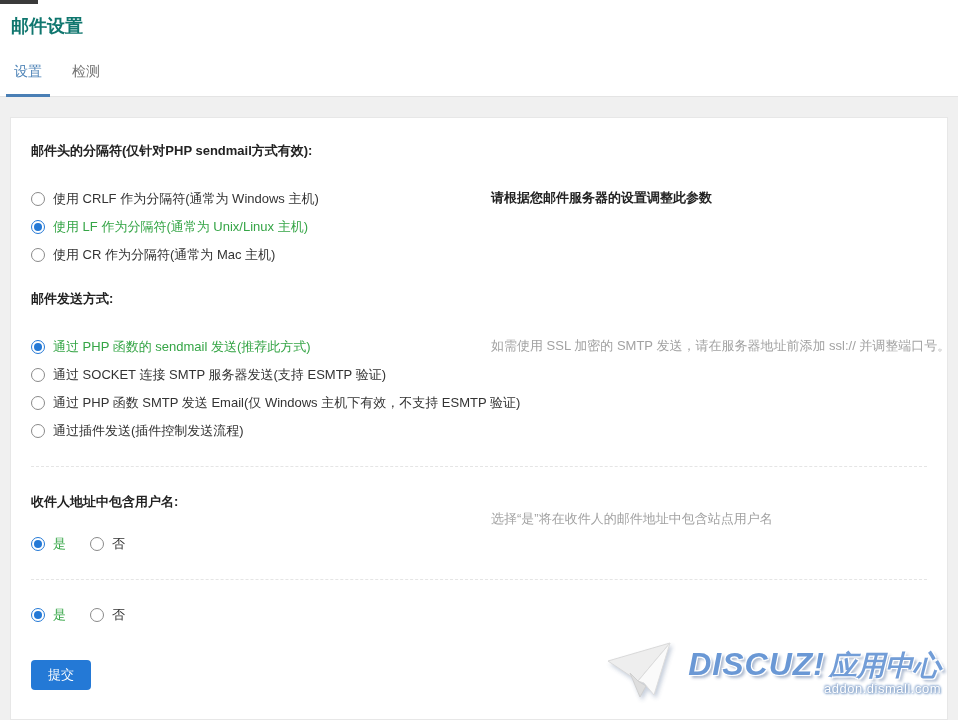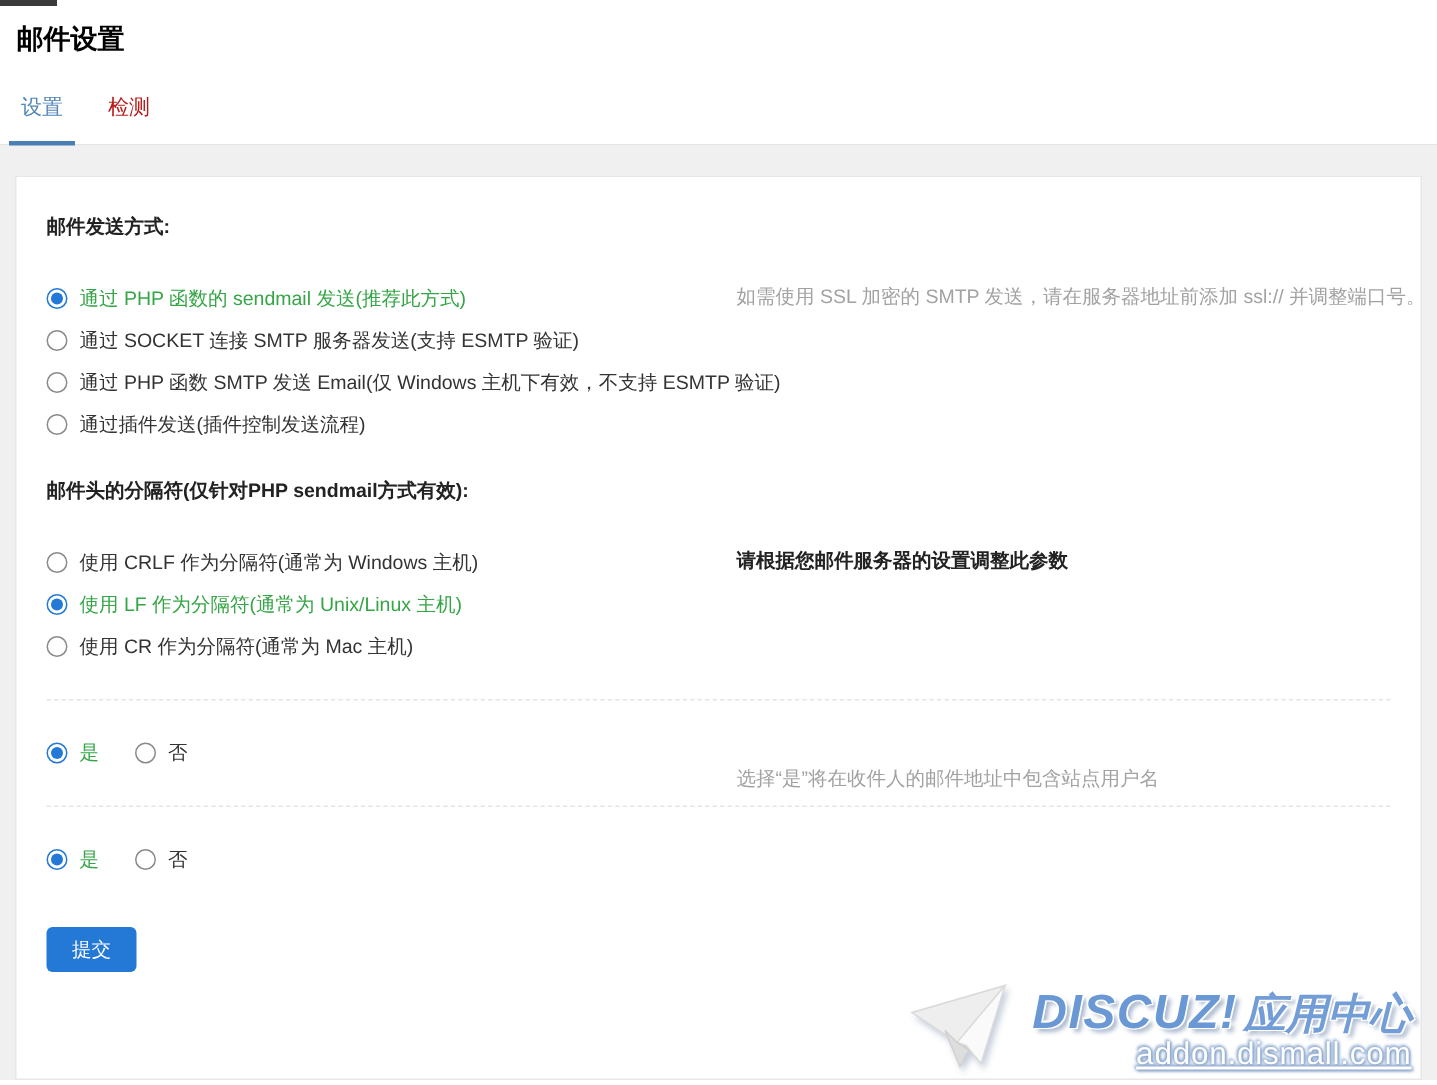--- a/index.html
+++ b/index.html
@@ -7,27 +7,27 @@
   body {
     font-family:"Liberation Sans","DejaVu Sans",sans-serif;
     background:#ffffff; color:#333; overflow:hidden; position:relative;
     font-size:13px;
   }
   
   .edge-artifact { position:absolute; left:0; top:0; width:38px; height:4px; background:#3a3a3a; }
 
   
   .page-header { padding:14px 0 0 11px; }
-  .page-title { font-size:18px; font-weight:bold; color:#000000; }
+  .page-title { font-size:18px; font-weight:bold; color:#0f766e; }
 
   
   .tab-bar { margin-top:24px; padding-left:6px; border-bottom:1px solid #e4e4e4; }
   .tab {
     display:inline-block; padding:0 8px 13px 8px; margin-right:14px;
-    font-size:14px; color:#b91c1c; cursor:pointer; position:relative; top:1px;
+    font-size:14px; color:#737373; cursor:pointer; position:relative; top:1px;
   }
   .tab.active { color:var(--tabblue,#5286b8); border-bottom:3px solid var(--tabunderline,#4a7fb5);font-family:Liberation Mono, monospace; }
 
   
   .page-lower { background:#f0f0f0; padding:20px 10px 0 10px; height:623px; }
   .panel {
     background:#fff; border:1px solid #e7e7e7; height:100%;
     padding:24px 20px 0 20px; position:relative; overflow:hidden;
   }
 
@@ -60,54 +60,73 @@
   
   .submit-row { margin-top:36px; }
   .submit-btn {
     display:inline-block; background:var(--accent,#2e7bd4); color:#fff;
     border:none; border-radius:4px; padding:6px 17px; font-size:13px;
     font-family:inherit; cursor:pointer;
   }
 
   
   .watermark {
-    position:absolute; right:6px; bottom:2px; display:flex; align-items:center;
+    position:absolute; right:6px; bottom:16px; display:flex; align-items:center;
     opacity:.92; pointer-events:none;
   }
   .plane { margin-right:2px; filter:drop-shadow(2px 3px 2px rgba(120,140,170,.45)); }
   .wm-text { display:flex; flex-direction:column; align-items:flex-end; }
   .wm-line1 { font-style:italic; font-weight:bold; white-space:nowrap; line-height:1; }
   .wm-brand {
     font-size:32px; letter-spacing:1px; color:#5e90d2;
     text-shadow:-1px -1px 0 #fff,1px -1px 0 #fff,-1px 1px 0 #fff,1px 1px 0 #fff,3px 3px 3px rgba(70,100,150,.5);
   }
   .wm-suffix {
     font-size:28px; color:#6795d4; margin-left:4px;
     text-shadow:-1px -1px 0 #fff,1px -1px 0 #fff,-1px 1px 0 #fff,1px 1px 0 #fff,3px 3px 3px rgba(70,100,150,.5);
   }
   .wm-domain {
-    font-size:21px; color:#fff; margin-top:1px; letter-spacing:.5px;
+    font-size:13px; color:#fff; margin-top:1px; letter-spacing:.5px;
     text-shadow:0 0 3px #7d9cc6,0 0 2px #7d9cc6,1px 1px 2px #6f93c2,-1px -1px 2px #9cb4d6;
-    text-decoration:underline;
   }
 </style>
 </head>
 <body>
 
 <div class="edge-artifact"></div>
 
 <div class="page-header">
   <div class="page-title">邮件设置</div>
 </div>
 
 <div class="tab-bar"><div class="tab active">设置</div><div class="tab">检测</div></div>
 
 <div class="page-lower">
   <div class="panel">
     <div id="sections">
+        <div class="section">
+          <div class="section-label">邮件头的分隔符(仅针对PHP sendmail方式有效):</div>
+          <div class="options">
+            <div class="option-row">
+              <span class="radio"></span>
+              <span class="option-text">使用 CRLF 作为分隔符(通常为 Windows 主机)</span>
+            </div>
+            <div class="option-row">
+              <span class="radio selected">
+                <span class="dot"></span>
+              </span>
+              <span class="option-text selected">使用 LF 作为分隔符(通常为 Unix/Linux 主机)</span>
+            </div>
+            <div class="option-row">
+              <span class="radio"></span>
+              <span class="option-text">使用 CR 作为分隔符(通常为 Mac 主机)</span>
+            </div>
+          </div>
+          <div class="hint bold">请根据您邮件服务器的设置调整此参数</div>
+        </div>
         <div class="section">
           <div class="section-label">邮件发送方式:</div>
           <div class="options">
             <div class="option-row">
               <span class="radio selected">
                 <span class="dot"></span>
               </span>
               <span class="option-text selected">通过 PHP 函数的 sendmail 发送(推荐此方式)</span>
             </div>
             <div class="option-row">
@@ -118,41 +137,22 @@
               <span class="radio"></span>
               <span class="option-text">通过 PHP 函数 SMTP 发送 Email(仅 Windows 主机下有效，不支持 ESMTP 验证)</span>
             </div>
             <div class="option-row">
               <span class="radio"></span>
               <span class="option-text">通过插件发送(插件控制发送流程)</span>
             </div>
           </div>
           <div class="hint">如需使用 SSL 加密的 SMTP 发送，请在服务器地址前添加 ssl:// 并调整端口号。</div>
         </div>
-        <div class="section">
-          <div class="section-label">邮件头的分隔符(仅针对PHP sendmail方式有效):</div>
-          <div class="options">
-            <div class="option-row">
-              <span class="radio"></span>
-              <span class="option-text">使用 CRLF 作为分隔符(通常为 Windows 主机)</span>
-            </div>
-            <div class="option-row">
-              <span class="radio selected">
-                <span class="dot"></span>
-              </span>
-              <span class="option-text selected">使用 LF 作为分隔符(通常为 Unix/Linux 主机)</span>
-            </div>
-            <div class="option-row">
-              <span class="radio"></span>
-              <span class="option-text">使用 CR 作为分隔符(通常为 Mac 主机)</span>
-            </div>
-          </div>
-          <div class="hint bold">请根据您邮件服务器的设置调整此参数</div>
-        </div>
         <div class="section with-divider inline-opts">
+          <div class="section-label">收件人地址中包含用户名:</div>
           <div class="options inline">
             <div class="option-row">
               <span class="radio selected">
                 <span class="dot"></span>
               </span>
               <span class="option-text selected">是</span>
             </div>
             <div class="option-row">
               <span class="radio"></span>
               <span class="option-text">否</span>

